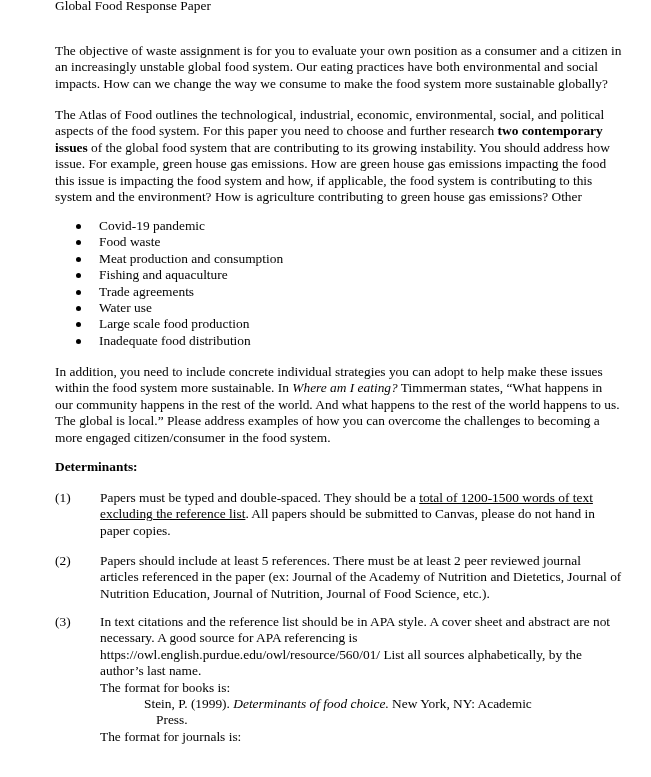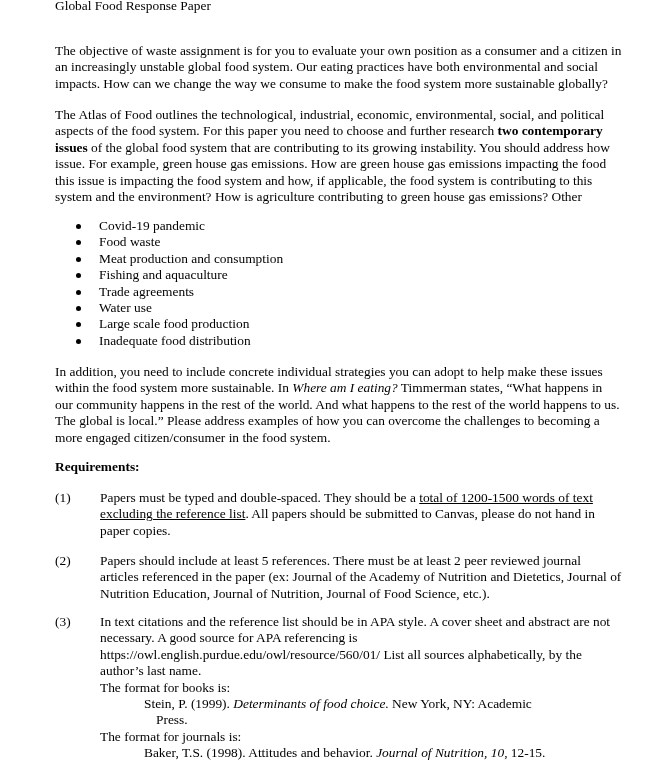--- a/index.html
+++ b/index.html
@@ -55,21 +55,21 @@
 </div>
 
 <div class="abs para" style="top:364px;">
   <div>In addition, you need to include concrete individual strategies you can adopt to help make these issues</div>
   <div><span>within the food system more sustainable.  In </span><i>Where am I eating?</i><span> Timmerman states, “What happens in</span></div>
   <div>our community happens in the rest of the world. And what happens to the rest of the world happens to us.</div>
   <div>The global is local.” Please address examples of how you can overcome the challenges to becoming a</div>
   <div>more engaged citizen/consumer in the food system.</div>
 </div>
 
-<div class="abs req-head">Requirements:</div>
+<div class="abs req-head">Determinants:</div>
 
 <div class="abs req-num" style="top:490px;">(1)</div>
 <div class="abs req-body" style="top:490px;">
   <div><span>Papers must be typed and double-spaced.  They should be a </span><span class="u">total of 1200-1500 words of text</span></div>
   <div><span class="u">excluding the reference list</span><span>.  All papers should be submitted to Canvas, please do not hand in</span></div>
   <div>paper copies.</div>
 </div>
 
 <div class="abs req-num" style="top:553px;">(2)</div>
 <div class="abs req-body" style="top:553px;">
@@ -81,14 +81,13 @@
 <div class="abs req-num" style="top:614px;">(3)</div>
 <div class="abs req-body" style="top:614px;">
   <div>In text citations and the reference list should be in APA style.  A cover sheet and abstract are not</div>
   <div>necessary. A good source for APA referencing is</div>
   <div><span>https://owl.english.purdue.edu/owl/resource/560/01/</span><span>  List all sources alphabetically, by the</span></div>
   <div>author’s last name.</div>
   <div>The format for books is:</div>
   <div class="ind1"><span>Stein, P. (1999). </span><i>Determinants of food choice.</i><span>  New York, NY: Academic</span></div>
   <div class="ind2">Press.</div>
   <div>The format for journals is:</div>
-  <div class="ind1"><span>Baker, T.S. (1998).  Attitudes and behavior.  </span><i>Journal of Nutrition, 10</i><span>, 12-15.</span></div>
 </div>
 
 </body></html>

